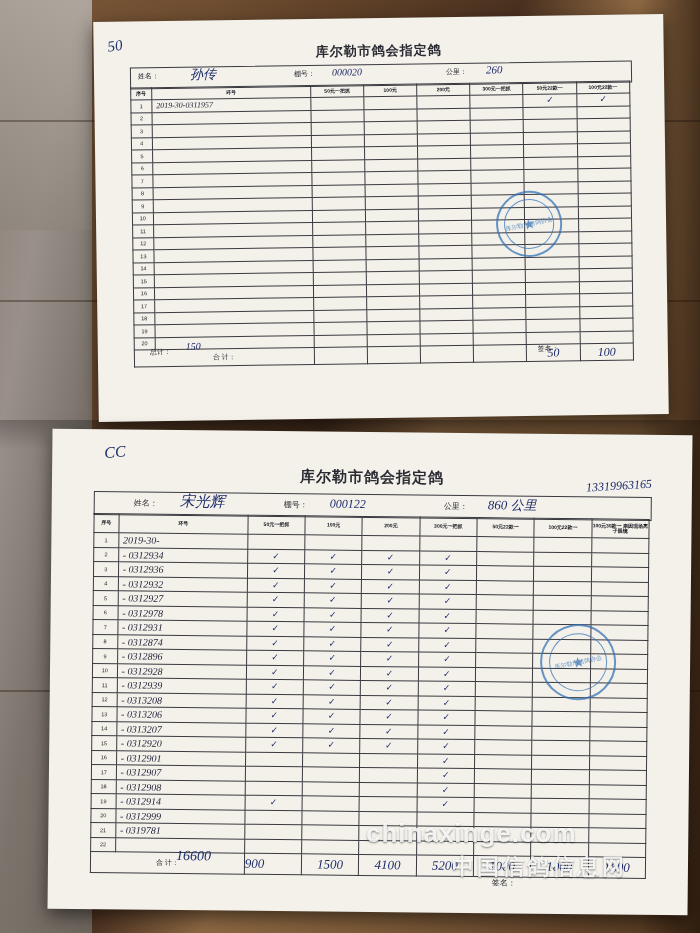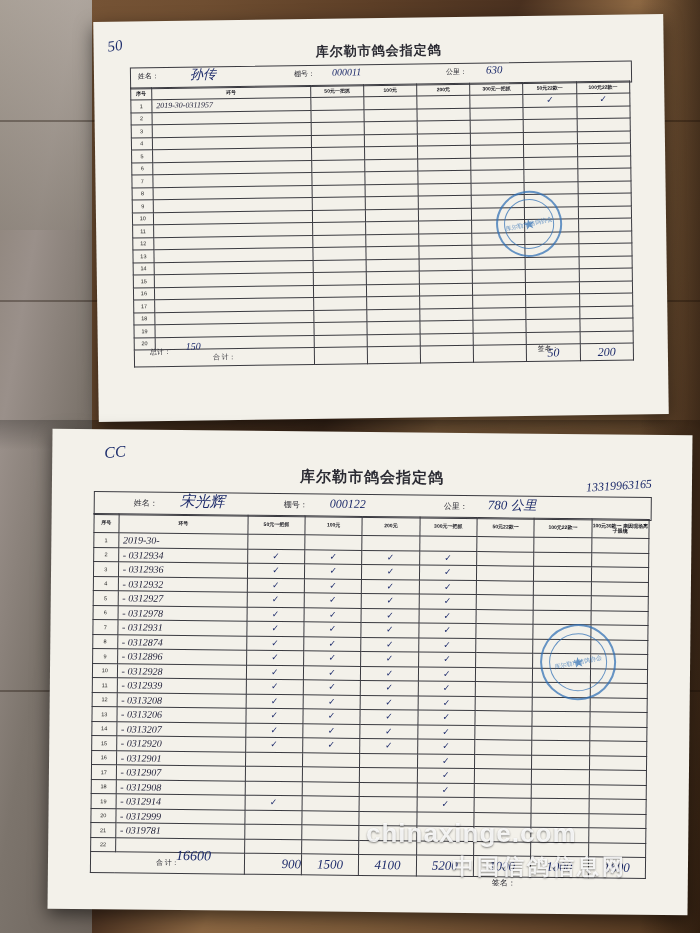--- a/index.html
+++ b/index.html
@@ -85,23 +85,23 @@
   <div class="paper-inner">
 
     <div class="scribble hand" style="left:14px;top:16px;font-size:15px;transform:rotate(-8deg);">50</div>
 
     <div class="title" style="position:absolute;left:0;right:0;top:24px;font-size:13px;">库尔勒市鸽会指定鸽</div>
 
     <div style="position:absolute;left:36px;top:46px;width:500px;height:20px;border:1px solid #3a3a40;"></div>
     <div style="position:absolute;left:44px;top:50px;font-size:7px;">姓名：</div>
     <div class="hand" style="position:absolute;left:84px;top:45px;font-size:13px;margin-left:12px;">孙传</div>
     <div style="position:absolute;left:200px;top:50px;font-size:7px;">棚号：</div>
-    <div class="hand" style="position:absolute;left:238px;top:48px;font-size:10px;">000011</div>
+    <div class="hand" style="position:absolute;left:238px;top:48px;font-size:10px;">000020</div>
     <div style="position:absolute;left:352px;top:50px;font-size:7px;">公里：</div>
-    <div class="hand" style="position:absolute;left:392px;top:47px;font-size:11px;">630</div>
+    <div class="hand" style="position:absolute;left:392px;top:47px;font-size:11px;">260</div>
 
     <table id="tbl-top" style="position:absolute;left:36px;top:66px;width:500px;">
         <tbody>
           <tr>
             <th class="hdr" style="width:20px;height:11px;">序号</th>
             <th class="hdr" style="width:160px;height:11px;">环号</th>
             <th class="hdr" style="width:53px;height:11px;">50元一把抓</th>
             <th class="hdr" style="width:53px;height:11px;">100元</th>
             <th class="hdr" style="width:53px;height:11px;">200元</th>
             <th class="hdr" style="width:53px;height:11px;">300元一把抓</th>
@@ -359,21 +359,21 @@
             <td>
               <span class="hand" style="font-size:12px;display:block;text-align:center;"></span>
             </td>
             <td>
               <span class="hand" style="font-size:12px;display:block;text-align:center;"></span>
             </td>
             <td>
               <span class="hand" style="font-size:12px;display:block;text-align:center;">50</span>
             </td>
             <td>
-              <span class="hand" style="font-size:12px;display:block;text-align:center;">200</span>
+              <span class="hand" style="font-size:12px;display:block;text-align:center;">100</span>
             </td>
           </tr>
         </tbody>
       </table>
 
     <div style="position:absolute;left:52px;top:326px;font-size:7px;">总计：</div>
     <div class="hand" style="position:absolute;left:88px;top:320px;font-size:10px;">150</div>
     <div style="position:absolute;left:440px;top:328px;font-size:7px;">签名：</div>
 
     <div class="stamp" style="left:400px;top:175px;width:62px;height:62px;">
@@ -391,21 +391,21 @@
     <div class="title" style="position:absolute;left:0;right:0;top:36px;font-size:15px;">库尔勒市鸽会指定鸽</div>
 
     <div class="hand" style="position:absolute;right:40px;top:44px;font-size:12px;transform:rotate(-4deg);">13319963165</div>
 
     <div style="position:absolute;left:42px;top:62px;width:556px;height:22px;border:1px solid #3a3a40;"></div>
     <div style="position:absolute;left:82px;top:68px;font-size:8px;">姓名：</div>
     <div class="hand" style="position:absolute;left:128px;top:62px;font-size:15px;">宋光辉</div>
     <div style="position:absolute;left:232px;top:68px;font-size:8px;">棚号：</div>
     <div class="hand" style="position:absolute;left:278px;top:65px;font-size:12px;">000122</div>
     <div style="position:absolute;left:392px;top:68px;font-size:8px;">公里：</div>
-    <div class="hand" style="position:absolute;left:436px;top:63px;font-size:13px;">780 公里</div>
+    <div class="hand" style="position:absolute;left:436px;top:63px;font-size:13px;">860 公里</div>
 
     <table id="tbl-bottom" style="position:absolute;left:42px;top:84px;width:556px;">
         <tbody>
           <tr>
             <th class="hdr" style="width:24px;height:18px;">序号</th>
             <th class="hdr" style="width:130px;height:18px;">环号</th>
             <th class="hdr" style="width:57px;height:18px;">50元一把抓</th>
             <th class="hdr" style="width:57px;height:18px;">100元</th>
             <th class="hdr" style="width:57px;height:18px;">200元</th>
             <th class="hdr" style="width:57px;height:18px;">300元一把抓</th>
@@ -695,21 +695,21 @@
             <td class="chk"></td>
             <td class="chk"></td>
             <td class="chk"></td>
             <td class="chk"></td>
             <td class="chk"></td>
             <td class="chk"></td>
           </tr>
           <tr>
             <td colspan="2" style="height:20px;text-align:center;font-size:7px;">合  计：</td>
             <td>
-              <span class="hand" style="font-size:13px;display:block;text-align:right;">900</span>
+              <span class="hand" style="font-size:13px;display:block;text-align:left;">900</span>
             </td>
             <td>
               <span class="hand" style="font-size:13px;display:block;text-align:center;">1500</span>
             </td>
             <td>
               <span class="hand" style="font-size:13px;display:block;text-align:center;">4100</span>
             </td>
             <td>
               <span class="hand" style="font-size:13px;display:block;text-align:center;">5200</span>
             </td>

